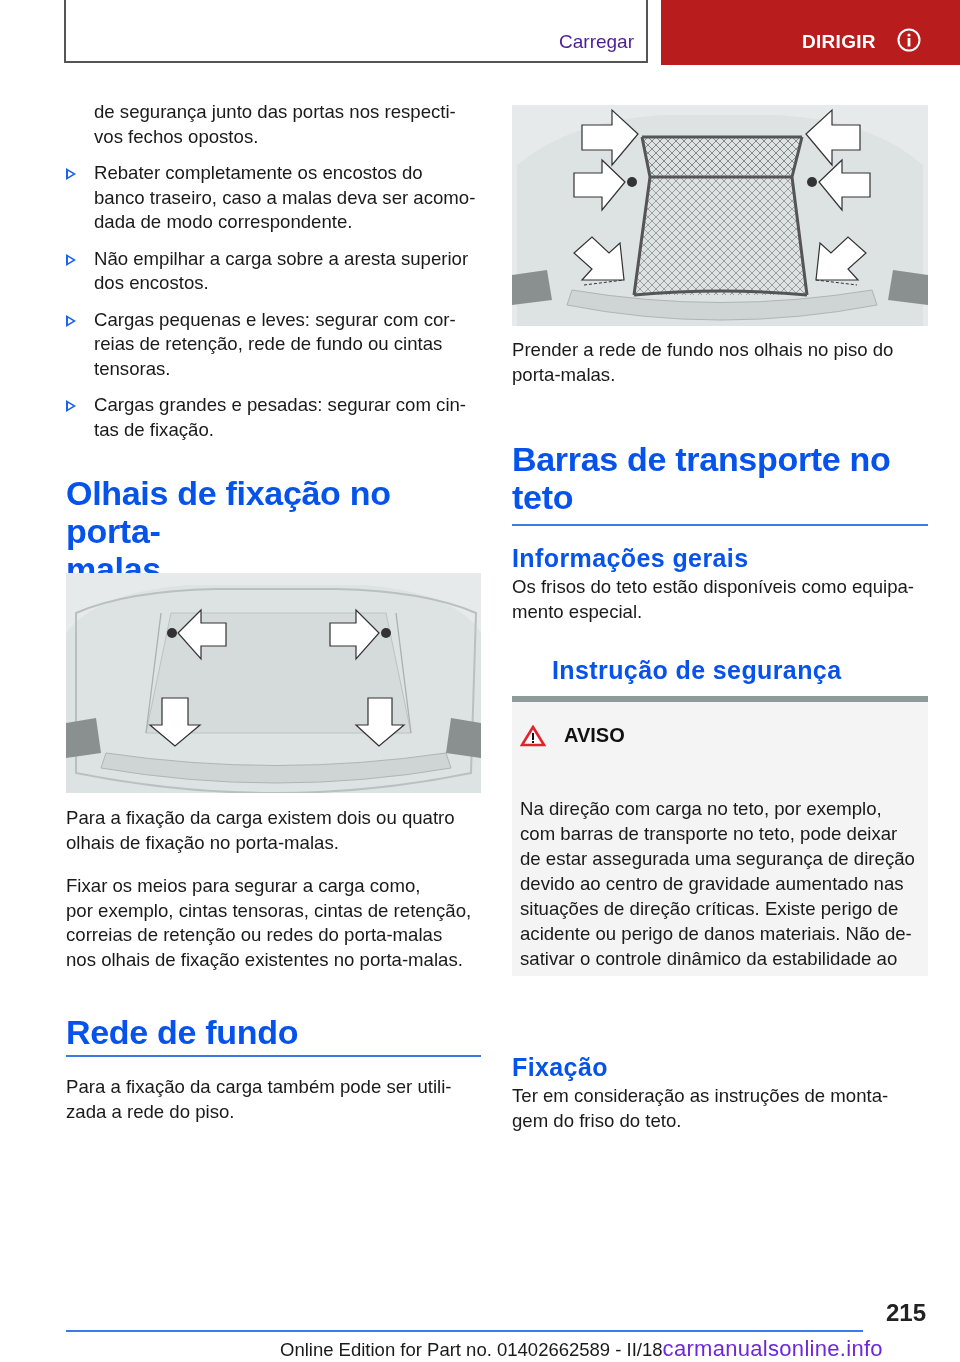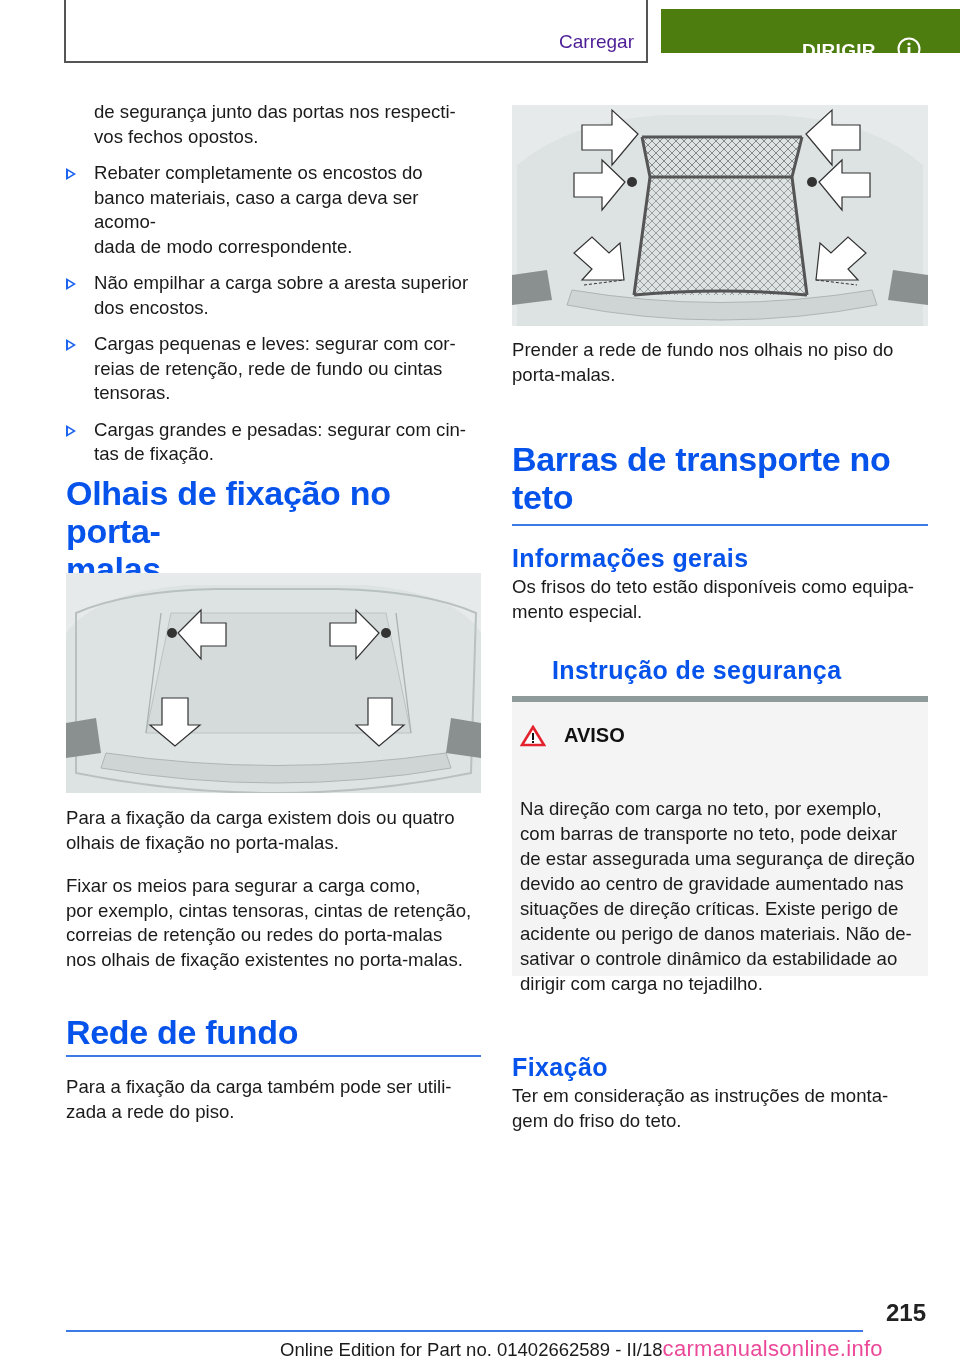--- a/index.html
+++ b/index.html
@@ -32,23 +32,22 @@
       right: 12px;
       top: 31px;
       font-size: 19px;
       color: #4c1d95;
     }
     .hdr-right {
       position: absolute;
       left: 661px;
       top: 0;
       width: 299px;
-      height: 44px;
-      background: #4d7c0f;
-      margin-top: 9px;
+      height: 65px;
+      background: #b91c1c;
     }
     .hdr-right .label {
       position: absolute;
       left: 141px;
       top: 31px;
       font-size: 19px;
       font-weight: bold;
       color: #ffffff;
       letter-spacing: 0.3px;
     }
@@ -187,21 +186,21 @@
     .foot-text {
       position: absolute;
       left: 280px;
       top: 1336px;
       font-size: 18.5px;
       color: #1a1a1a;
       white-space: nowrap;
     }
     .foot-watermark {
       font-size: 22px;
-      color: #ec4899;
+      color: #6d28d9;
       letter-spacing: 0.3px;
     }
   </style>
 </head>
 <body>
 
 <div class="hdr-left">
   <span class="label">Carregar</span>
 </div>
 <div class="hdr-right">
@@ -215,21 +214,21 @@
 
 <div class="bullets">
   <div class="cont">
     <p class="body-text">de segurança junto das portas nos respecti-</p>
     <p class="body-text">vos fechos opostos.</p>
   </div>
 
   <div class="bullet-item">
     <span class="tri"></span>
     <p class="body-text">Rebater completamente os encostos do</p>
-    <p class="body-text">banco materiais, caso a carga deva ser acomo-</p>
+    <p class="body-text">banco traseiro, caso a malas deva ser acomo-</p>
     <p class="body-text">dada de modo correspondente.</p>
   </div>
   <div class="bullet-item">
     <span class="tri"></span>
     <p class="body-text">Não empilhar a carga sobre a aresta superior</p>
     <p class="body-text">dos encostos.</p>
   </div>
   <div class="bullet-item">
     <span class="tri"></span>
     <p class="body-text">Cargas pequenas e leves: segurar com cor-</p>
@@ -365,21 +364,20 @@
     <span class="title">AVISO</span>
   </div>
   <div class="text">
     <p class="body-text" style="line-height:25px;">Na direção com carga no teto, por exemplo,</p>
     <p class="body-text" style="line-height:25px;">com barras de transporte no teto, pode deixar</p>
     <p class="body-text" style="line-height:25px;">de estar assegurada uma segurança de direção</p>
     <p class="body-text" style="line-height:25px;">devido ao centro de gravidade aumentado nas</p>
     <p class="body-text" style="line-height:25px;">situações de direção críticas. Existe perigo de</p>
     <p class="body-text" style="line-height:25px;">acidente ou perigo de danos materiais. Não de-</p>
     <p class="body-text" style="line-height:25px;">sativar o controle dinâmico da estabilidade ao</p>
-    <p class="body-text" style="line-height:25px;">dirigir com carga no tejadilho.</p>
   </div>
 </div>
 
 <div class="abs" style="left:512px; top:1052px; width:416px;">
   <p class="h2">Fixação</p>
   <p class="body-text" style="margin-top:2px;">Ter em consideração as instruções de monta-</p>
   <p class="body-text">gem do friso do teto.</p>
 </div>
 
 <div class="page-num">215</div>

